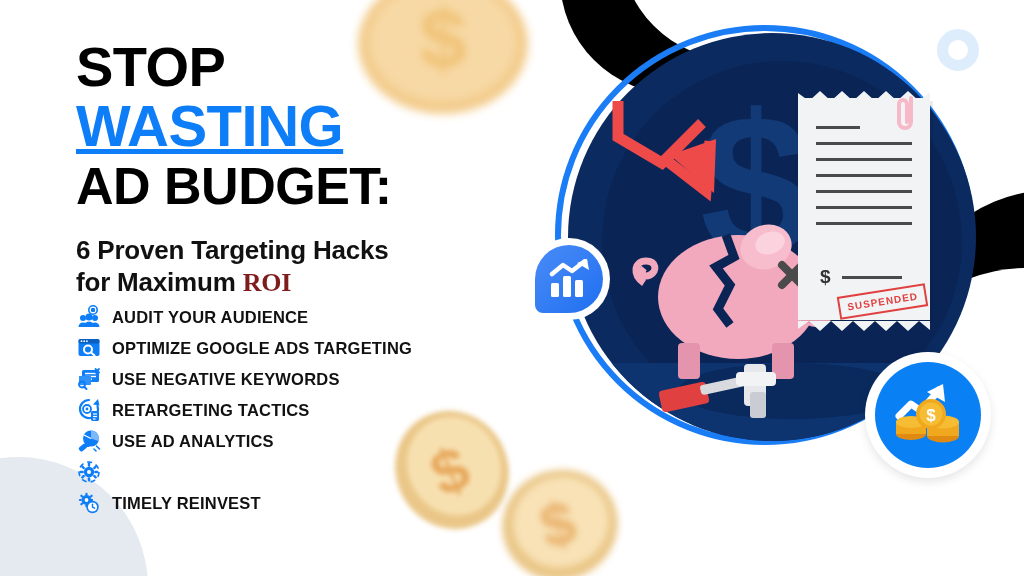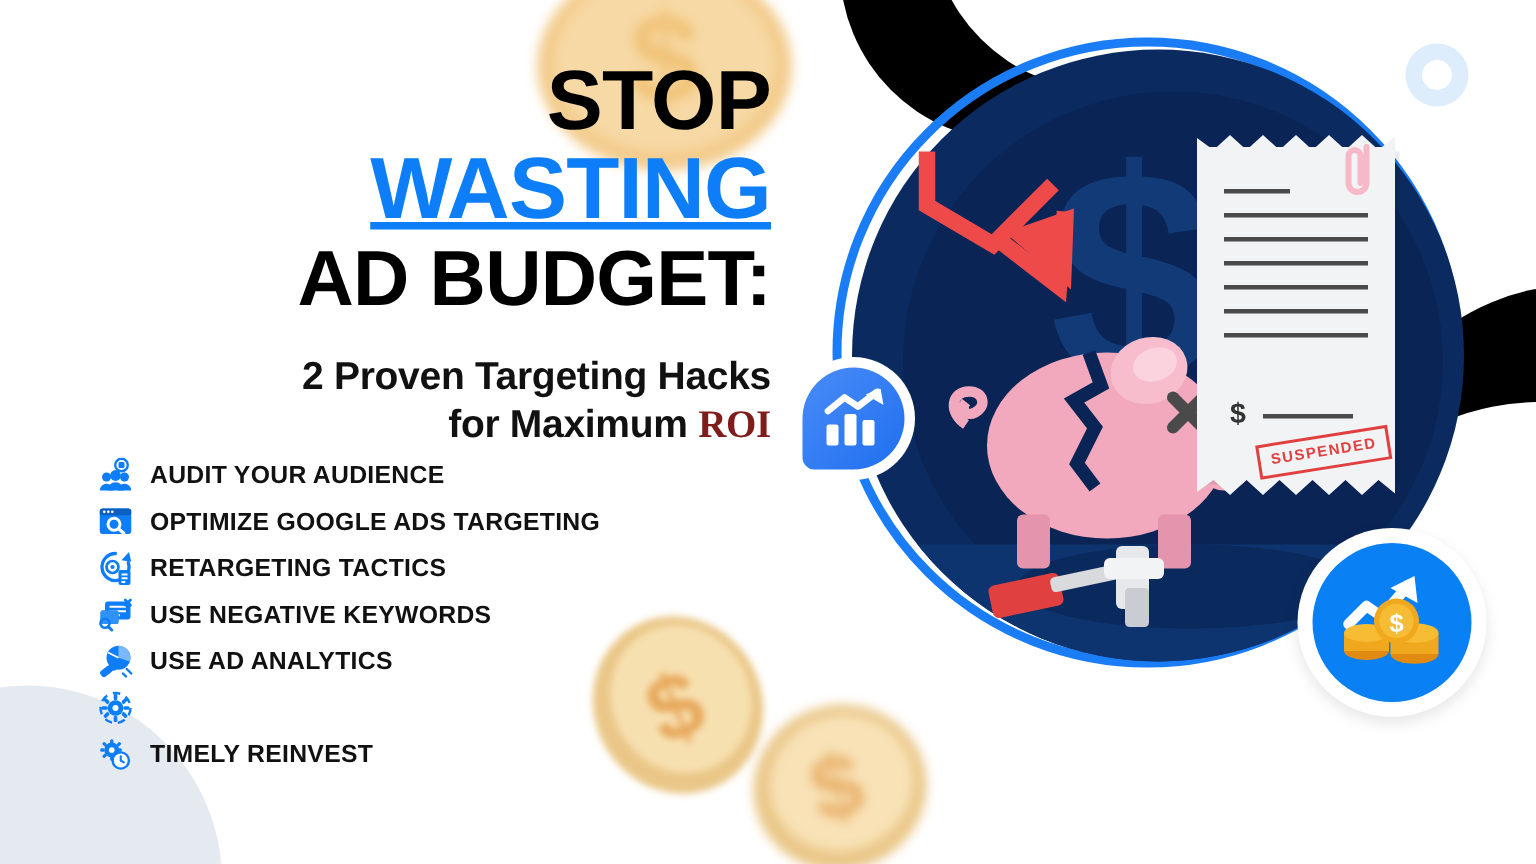--- a/index.html
+++ b/index.html
@@ -38,21 +38,21 @@
     width:300px; height:300px; border-radius:50%;
     background:#000;
   }
   .black-arc-right-cut {
     position:absolute; left:862px; top:268px;
     width:330px; height:330px; border-radius:50%;
     background:#fff;
   }
 
   
-  .left-col { position:absolute; left:64px; top:40px; width:450px;text-align:right; }
+  .left-col { position:absolute; left:76px; top:40px; width:450px; }
 
   .headline { line-height:0.97; }
   .h-line {
     display:block;
     font-size:59px;
     font-weight:800;
     letter-spacing:-0.5px;
     color:#000;
     text-transform:uppercase;
     font-family:"Liberation Sans", sans-serif;
@@ -368,21 +368,21 @@
 
   <div class="left-col">
 
     <div class="headline">
       <span class="h-line l1">STOP</span>
       <span class="h-line l2 accent">WASTING</span>
       <span class="h-line l3">AD BUDGET:</span>
     </div>
 
     <div class="subhead">
-      <span>2 Proven Targeting Hacks</span><br>
+      <span>6 Proven Targeting Hacks</span><br>
       <span>for Maximum </span><span class="accent">ROI</span>
     </div>
 
     <div class="bullets">
 
       <div class="bullet">
         <span class="bullet-icon">
           <svg width="24" height="24" viewBox="0 0 24 24" fill="#0d7ef7">
             <circle cx="16" cy="5" r="4.2" fill="none" stroke="#0d7ef7" stroke-width="1.6"></circle>
             <rect x="14" y="3" width="4" height="4" rx="1"></rect>
@@ -403,56 +403,56 @@
             <rect x="1.5" y="3" width="21" height="17" rx="2" fill="#0d7ef7"></rect>
             <rect x="1.5" y="3" width="21" height="4.5" rx="2" fill="#0a5fc0"></rect>
             <circle cx="4.5" cy="5.2" r="0.9" fill="#fff"></circle>
             <circle cx="7.2" cy="5.2" r="0.9" fill="#fff"></circle>
             <circle cx="9.9" cy="5.2" r="0.9" fill="#fff"></circle>
             <circle cx="11" cy="13.5" r="4" fill="none" stroke="#fff" stroke-width="2"></circle>
             <line x1="14" y1="16.5" x2="17.5" y2="19.5" stroke="#fff" stroke-width="2.2" stroke-linecap="round"></line>
           </svg>
         </span>
         <span class="bullet-label">OPTIMIZE GOOGLE ADS TARGETING</span>
-      </div>
-
-      <div class="bullet">
-        <span class="bullet-icon">
-          <svg width="24" height="24" viewBox="0 0 24 24">
-            <path d="M12,2 a9,9 0 1 0 8.5,6" fill="none" stroke="#0d7ef7" stroke-width="2.2" stroke-linecap="round"></path>
-            <polygon points="21,1 22.5,7.5 16,6.5" fill="#0d7ef7"></polygon>
-            <circle cx="10" cy="11" r="4" fill="none" stroke="#0d7ef7" stroke-width="1.8"></circle>
-            <circle cx="10" cy="11" r="1.4" fill="#0d7ef7"></circle>
-            <rect x="14" y="13" width="8" height="10" rx="1.4" fill="#0d7ef7"></rect>
-            <line x1="16" y1="16" x2="20" y2="16" stroke="#fff" stroke-width="1.2"></line>
-            <line x1="16" y1="18.5" x2="20" y2="18.5" stroke="#fff" stroke-width="1.2"></line>
-            <line x1="16" y1="21" x2="18.5" y2="21" stroke="#fff" stroke-width="1.2"></line>
-          </svg>
-        </span>
-        <span class="bullet-label">RETARGETING TACTICS</span>
       </div>
 
       <div class="bullet">
         <span class="bullet-icon">
           <svg width="24" height="24" viewBox="0 0 24 24">
             <rect x="5" y="3" width="17" height="12" rx="1.6" fill="#0d7ef7"></rect>
             <line x1="8" y1="6.5" x2="19" y2="6.5" stroke="#fff" stroke-width="1.4"></line>
             <line x1="8" y1="9.5" x2="19" y2="9.5" stroke="#fff" stroke-width="1.4"></line>
             <line x1="8" y1="12.2" x2="15" y2="12.2" stroke="#fff" stroke-width="1.4"></line>
             <rect x="2" y="9" width="12" height="9" rx="1.4" fill="#0d7ef7"></rect>
             <rect x="2" y="9" width="12" height="9" rx="1.4" fill="#2f92f9"></rect>
             <circle cx="5" cy="17.5" r="3" fill="none" stroke="#0d7ef7" stroke-width="1.8"></circle>
             <line x1="7.2" y1="19.8" x2="9.5" y2="22" stroke="#0d7ef7" stroke-width="2" stroke-linecap="round"></line>
             <g stroke="#0d7ef7" stroke-width="1.8" stroke-linecap="round">
               <line x1="18.5" y1="2" x2="22" y2="5.5"></line>
               <line x1="22" y1="2" x2="18.5" y2="5.5"></line>
             </g>
           </svg>
         </span>
         <span class="bullet-label">USE NEGATIVE KEYWORDS</span>
+      </div>
+
+      <div class="bullet">
+        <span class="bullet-icon">
+          <svg width="24" height="24" viewBox="0 0 24 24">
+            <path d="M12,2 a9,9 0 1 0 8.5,6" fill="none" stroke="#0d7ef7" stroke-width="2.2" stroke-linecap="round"></path>
+            <polygon points="21,1 22.5,7.5 16,6.5" fill="#0d7ef7"></polygon>
+            <circle cx="10" cy="11" r="4" fill="none" stroke="#0d7ef7" stroke-width="1.8"></circle>
+            <circle cx="10" cy="11" r="1.4" fill="#0d7ef7"></circle>
+            <rect x="14" y="13" width="8" height="10" rx="1.4" fill="#0d7ef7"></rect>
+            <line x1="16" y1="16" x2="20" y2="16" stroke="#fff" stroke-width="1.2"></line>
+            <line x1="16" y1="18.5" x2="20" y2="18.5" stroke="#fff" stroke-width="1.2"></line>
+            <line x1="16" y1="21" x2="18.5" y2="21" stroke="#fff" stroke-width="1.2"></line>
+          </svg>
+        </span>
+        <span class="bullet-label">RETARGETING TACTICS</span>
       </div>
 
       <div class="bullet">
         <span class="bullet-icon">
           <svg width="24" height="24" viewBox="0 0 24 24">
             <circle cx="14" cy="9.5" r="8" fill="#0d7ef7"></circle>
             <path d="M14,9.5 L14,1.5 A8,8 0 0 1 21.5,12 z" fill="#7db8fb"></path>
             <line x1="14" y1="9.5" x2="7" y2="6" stroke="#fff" stroke-width="1.3"></line>
             <rect x="1.5" y="16" width="9" height="5" rx="2.2" fill="#0d7ef7" transform="rotate(-38 6 18.5)"></rect>
             <circle cx="10.5" cy="15.5" r="2.6" fill="#0d7ef7"></circle>

